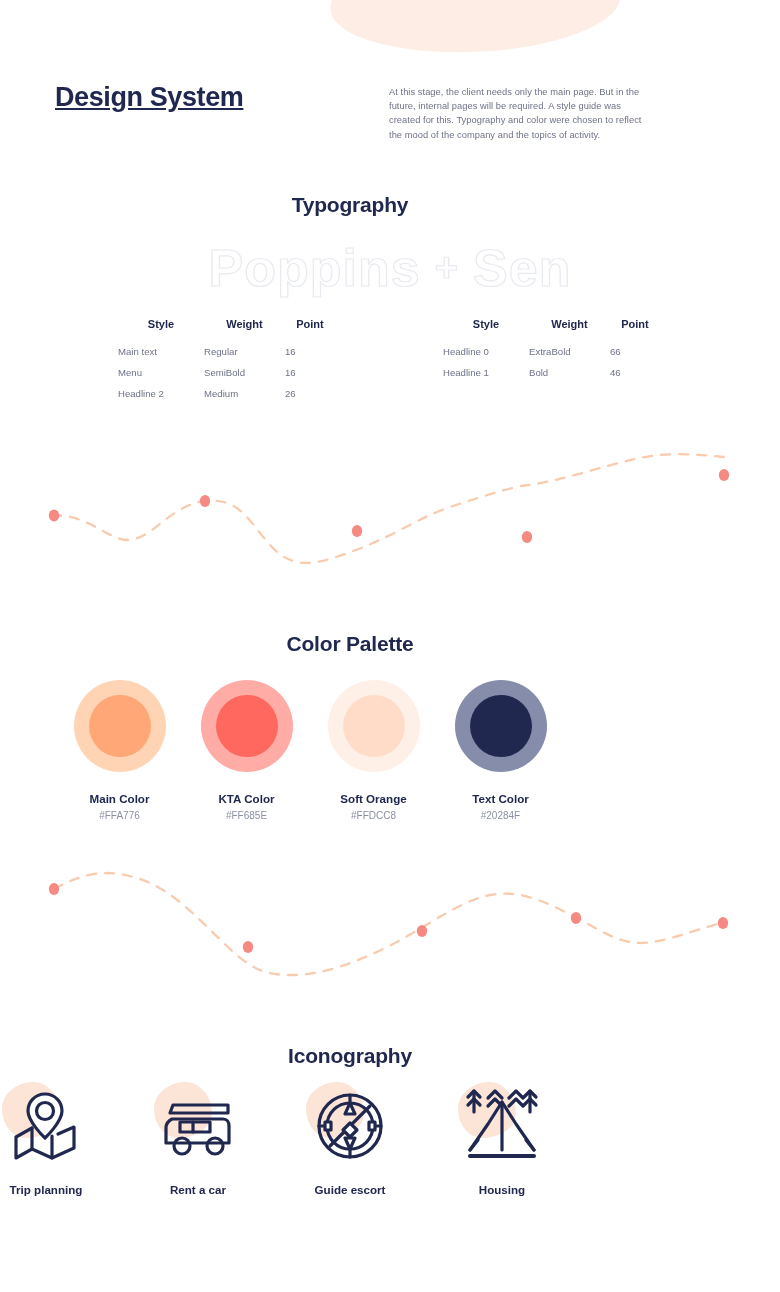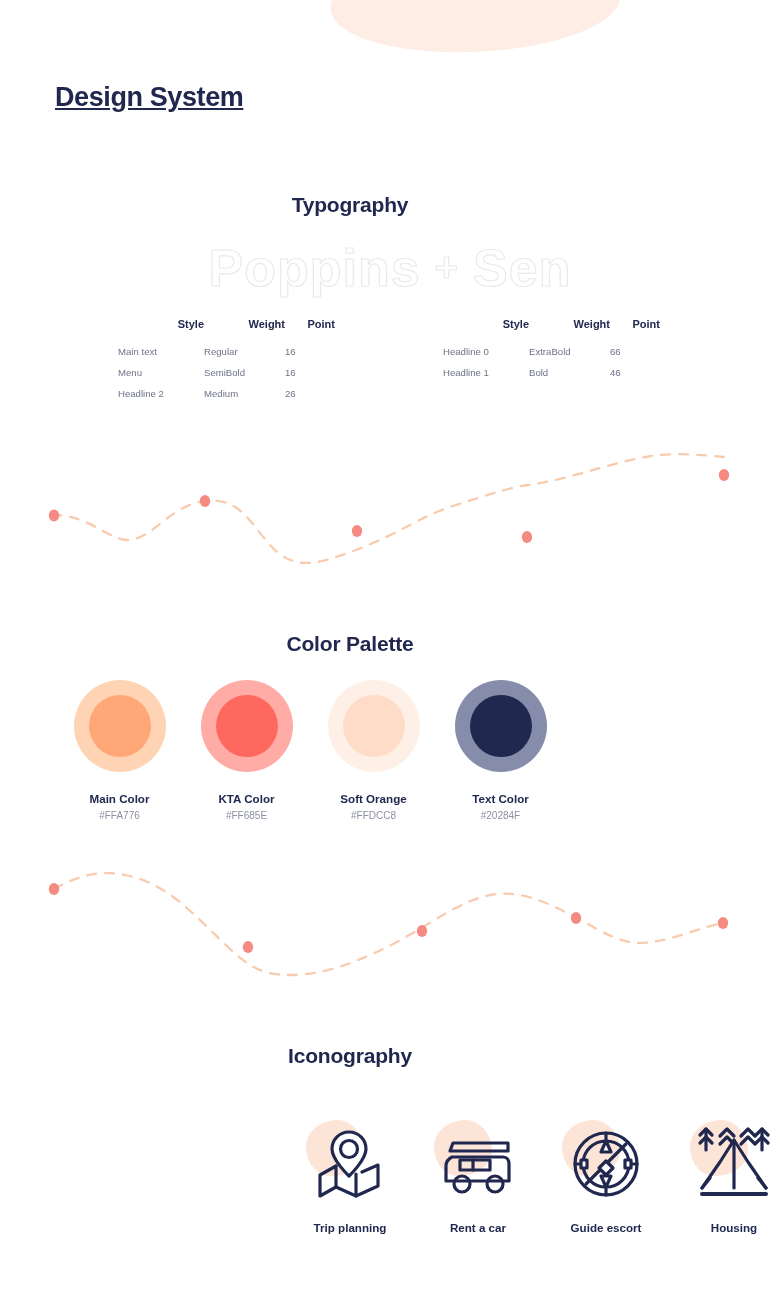--- a/index.html
+++ b/index.html
@@ -121,21 +121,21 @@
   }
   .type-table {
     position: absolute;
     font-size: 9.6px;
   }
   .tt-left  { left: 118px; }
   .tt-right { left: 443px; }
 
   .type-table table { border-collapse: collapse; }
   .type-table th {
-    text-align: right;
+    text-align: center;
     font-size: 11px;
     font-weight: 700;
     color: #20284F;
     padding-bottom: 16px;
   }
   .type-table td {
     text-align: left;
     font-size: 9.6px;
     font-weight: 400;
     color: #6E7288;
@@ -196,26 +196,26 @@
     margin-top: 5px;
     font-size: 10px;
     font-weight: 400;
     color: #8B90A3;
     white-space: nowrap;
   }
 
   
   .icons-row {
     position: absolute;
-    top: 1118px;
+    top: 1080px;
     left: 0;
     width: 780px;
     display: flex;
-    justify-content: flex-end;
-    gap: 36px;
+    justify-content: flex-start;
+    gap: 60px;
     z-index: 3;
   }
   .icon-item {
     width: 92px;
     text-align: center;
     position: relative;
   }
   .icon-art {
     position: relative;
     width: 92px;
@@ -246,20 +246,21 @@
     white-space: nowrap;
   }
 </style>
 </head>
 <body>
 
 <div class="top-blob"></div>
 
 <div class="header">
   <div class="page-title">Design System</div>
+  <div class="intro-text">At this stage, the client needs only the main page. But in the future, internal pages will be required. A style guide was created for this.  Typography and color were chosen to reflect the mood of the company and the topics of activity.</div>
 </div>
 
 <div class="section-title st-typography">Typography</div>
 
 <div class="fontnames">
   <span>Poppins</span><span class="plus">+</span><span>Sen</span>
 </div>
 
 <div class="type-tables">
   <div class="type-table tt-left">

